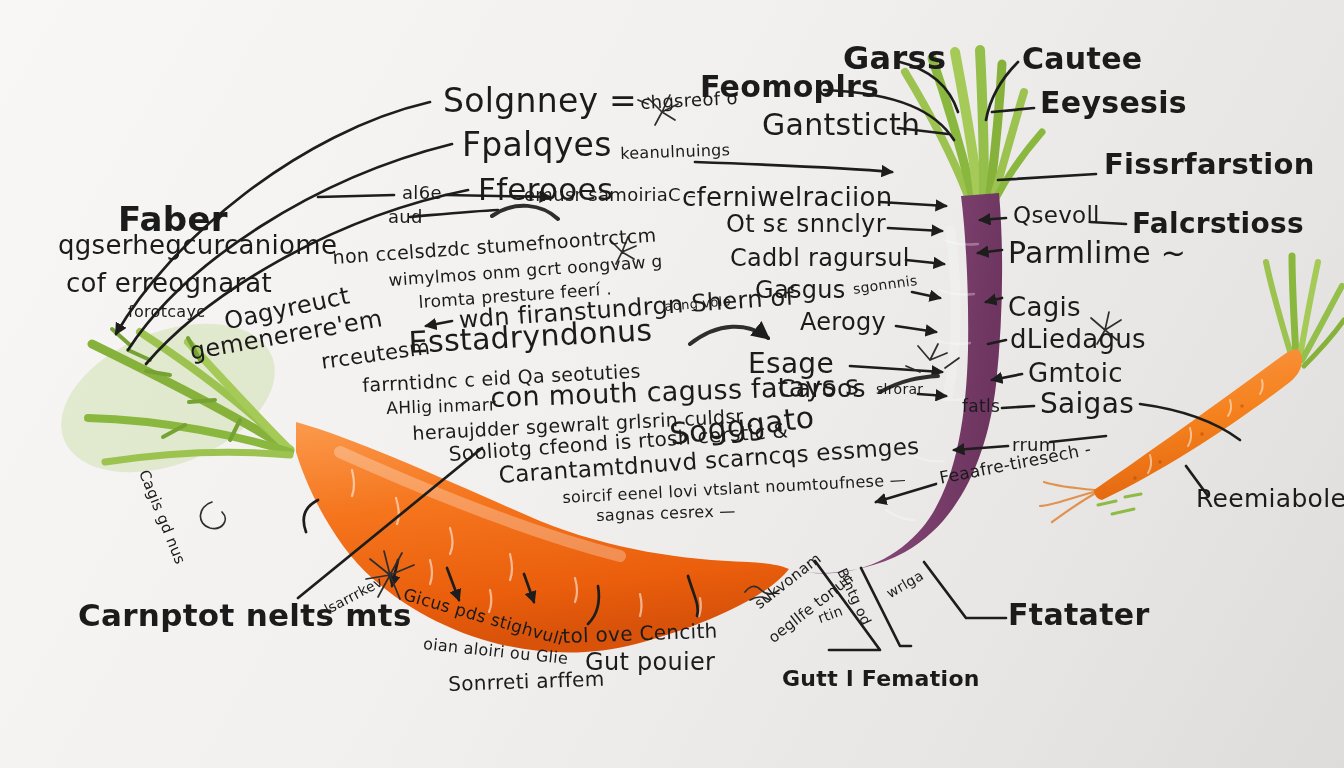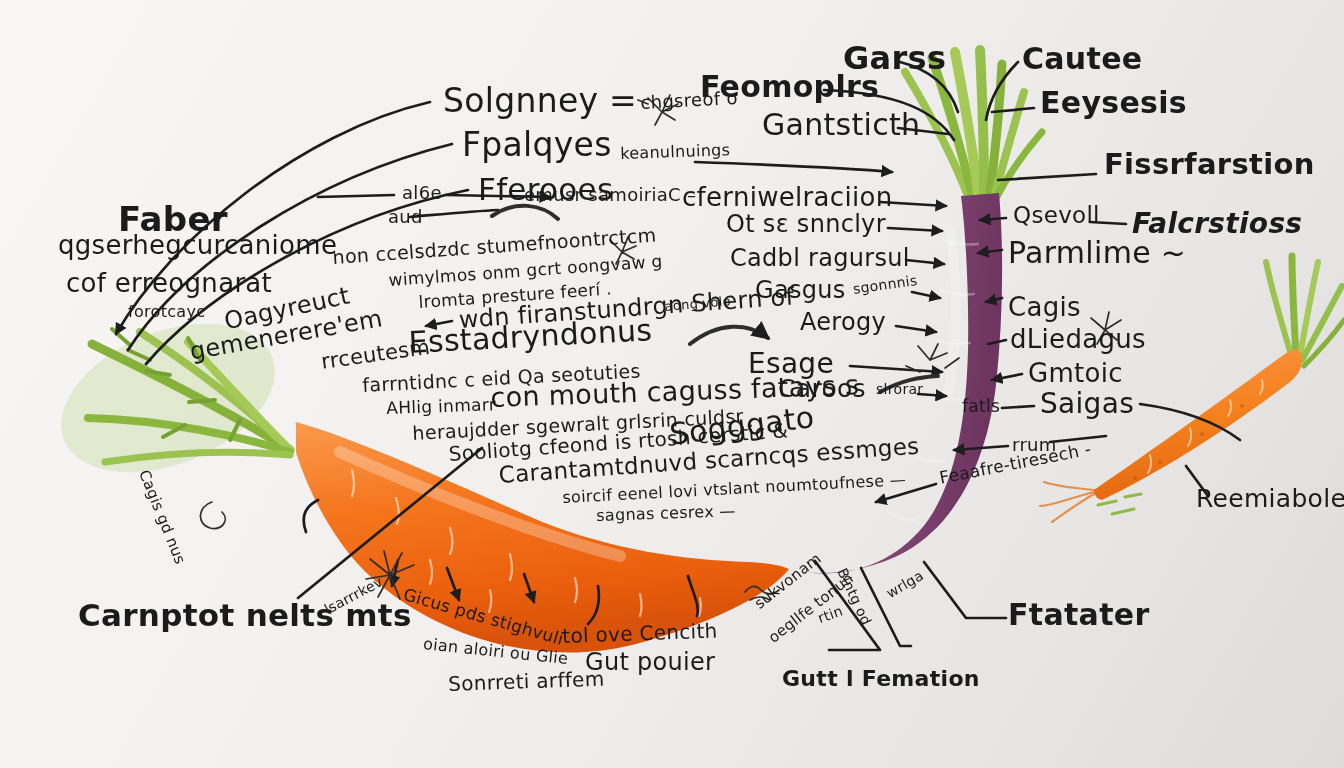--- a/index.html
+++ b/index.html
@@ -199,21 +199,21 @@
 <div class="lbl" style="left:620px;top:146px;font-size:16px;transform:rotate(-2deg);">keanulnuings</div>
 <div class="lbl" style="left:524px;top:186px;font-size:18px;">emusr samoiriaC –</div>
 <div class="lbl" style="left:682px;top:184px;font-size:26px;">cferniwelraciion</div>
 <div class="lbl b" style="left:700px;top:72px;font-size:30px;">Feomoplrs</div>
 <div class="lbl b" style="left:843px;top:42px;font-size:32px;">Garss</div>
 <div class="lbl" style="left:762px;top:110px;font-size:30px;">Gantsticth</div>
 <div class="lbl b" style="left:1022px;top:44px;font-size:30px;">Cautee</div>
 <div class="lbl b" style="left:1040px;top:88px;font-size:30px;">Eeysesis</div>
 <div class="lbl b" style="left:1104px;top:150px;font-size:29px;">Fissrfarstion</div>
 <div class="lbl" style="left:1013px;top:204px;font-size:23px;">Qsevoll</div>
-<div class="lbl b" style="left:1132px;top:210px;font-size:28px;font-style:italic;">Falcrstioss</div>
+<div class="lbl b" style="left:1132px;top:210px;font-size:28px;">Falcrstioss</div>
 <div class="lbl" style="left:1008px;top:238px;font-size:30px;">Parmlime ~</div>
 <div class="lbl" style="left:726px;top:212px;font-size:24px;">Ot sɛ snnclyr</div>
 <div class="lbl" style="left:730px;top:246px;font-size:24px;">Cadbl ragursul</div>
 <div class="lbl" style="left:755px;top:278px;font-size:24px;">Gasgus</div>
 <div class="lbl" style="left:852px;top:282px;font-size:14px;transform:rotate(-8deg);">sgonnnis</div>
 <div class="lbl" style="left:800px;top:310px;font-size:24px;">Aerogy</div>
 <div class="lbl" style="left:748px;top:350px;font-size:28px;">Esage</div>
 <div class="lbl" style="left:778px;top:376px;font-size:25px;">Caroos</div>
 <div class="lbl" style="left:876px;top:382px;font-size:14px;">slrorar</div>
 <div class="lbl" style="left:1008px;top:294px;font-size:26px;">Cagis</div>

